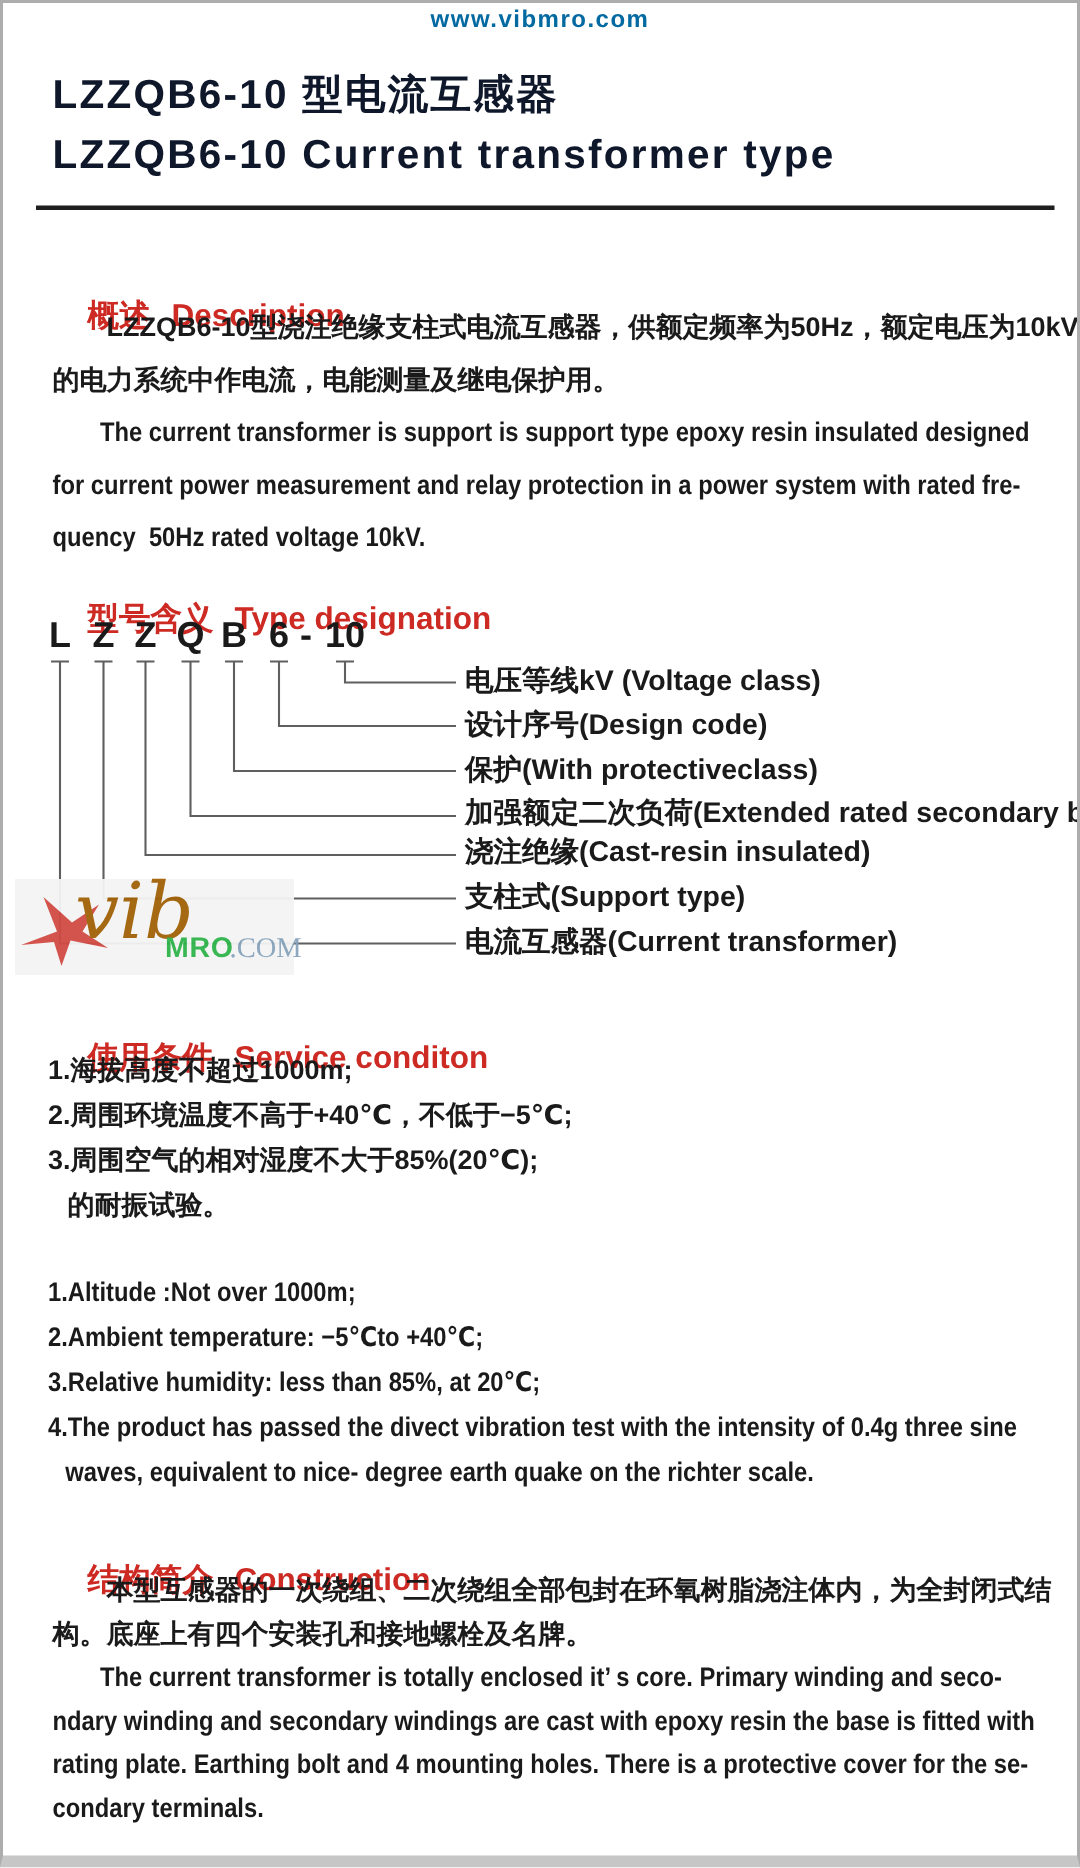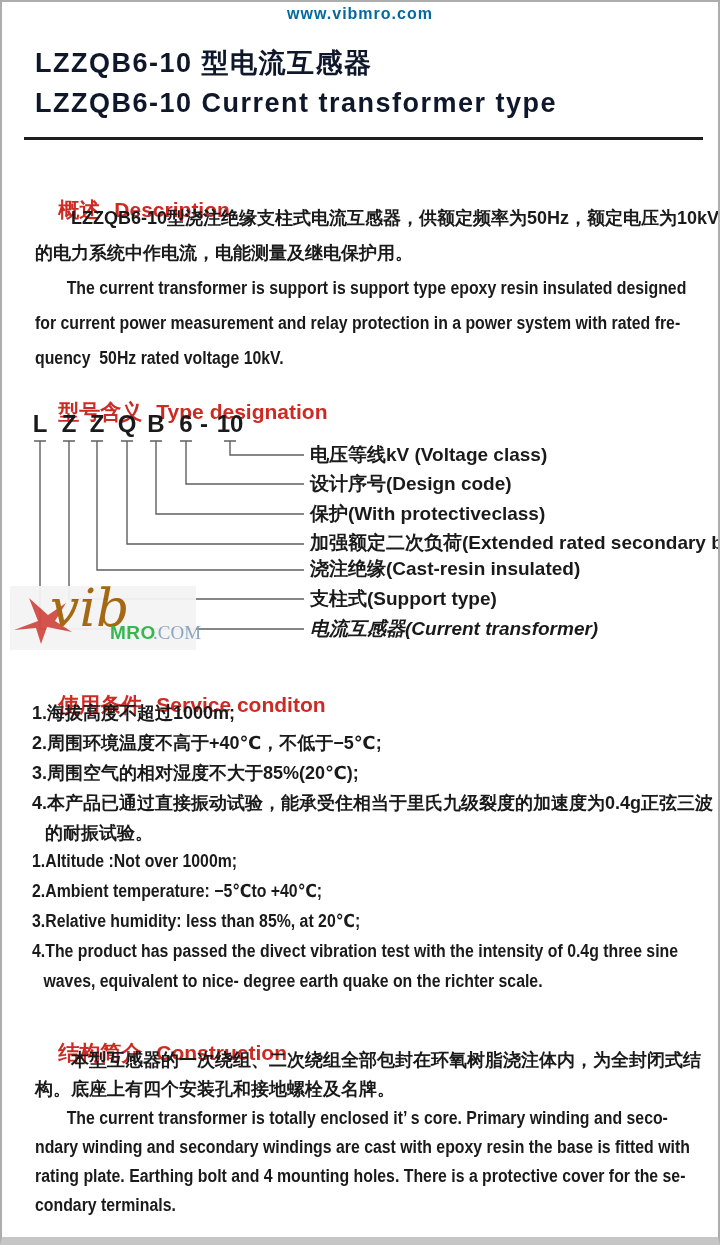--- a/index.html
+++ b/index.html
@@ -43,21 +43,21 @@
 
   
   .diagram { position:absolute; left:24px; top:408px; width:692px; height:250px; }
   .dsvg { position:absolute; left:0; top:0; }
   .code-letter { position:absolute; top:0; transform:translateX(-50%);
     font-size:24px; line-height:28px; white-space:pre; }
   .cl1{left:14px;} .cl2{left:43px;} .cl3{left:71px;} .cl4{left:101px;}
   .cl5{left:130px;} .cl6{left:160px;} .cl7{left:178px;} .cl8{left:204px;}
   .dlabel { position:absolute; left:284px; font-size:19px; line-height:26px; white-space:pre; }
   .dl1{top:32px;} .dl2{top:61px;} .dl3{top:91px;} .dl4{top:120px;}
-  .dl5{top:146px;} .dl6{top:176px;} .dl7{top:206px;font-style:italic;}
+  .dl5{top:146px;} .dl6{top:176px;} .dl7{top:206px;}
 
   
   .logo { position:absolute; left:-16px; top:176px; width:186px; height:64px;
     background:#f4f4f4; opacity:0.95; }
   .logo-star { position:absolute; left:2px; top:4px; }
   .logo-script { position:absolute; left:40px; top:-8px;
     font-family:"DejaVu Serif","Liberation Serif",serif; font-style:italic;
     font-size:52px; color:#a16207; font-weight:normal; }
   .logo-mro { position:absolute; left:100px; top:36px; font-size:19px; color:#2eb44a; letter-spacing:0.5px; }
   .logo-com { position:absolute; left:143px; top:36px; font-size:19px; color:#87a3bc; font-weight:normal;
@@ -129,21 +129,20 @@
   </div>
 
   <div class="sec-heading h-serv">
     <span class="hzh">使用条件</span><span>Service conditon</span>
   </div>
   <div class="list l-serv-zh">
 
   <div class="pline">1.海拔高度不超过1000m;</div>
       <div class="pline">2.周围环境温度不高于+40℃，不低于−5℃;</div>
       <div class="pline">3.周围空气的相对湿度不大于85%(20℃);</div>
-      <div class="pline">4.本产品已通过直接振动试验，能承受住相当于里氏九级裂度的加速度为0.4g正弦三波</div>
       <div class="pline cont">的耐振试验。</div>
     </div>
   <div class="list l-serv-en">
 
   <div class="pline latin">1.Altitude :Not over 1000m;</div>
       <div class="pline latin">2.Ambient temperature: −5℃to +40℃;</div>
       <div class="pline latin">3.Relative humidity: less than 85%, at 20℃;</div>
       <div class="pline latin">4.The product has passed the divect vibration test with the intensity of 0.4g three sine</div>
       <div class="pline cont latin">waves, equivalent to nice- degree earth quake on the richter scale.</div>
     </div>

